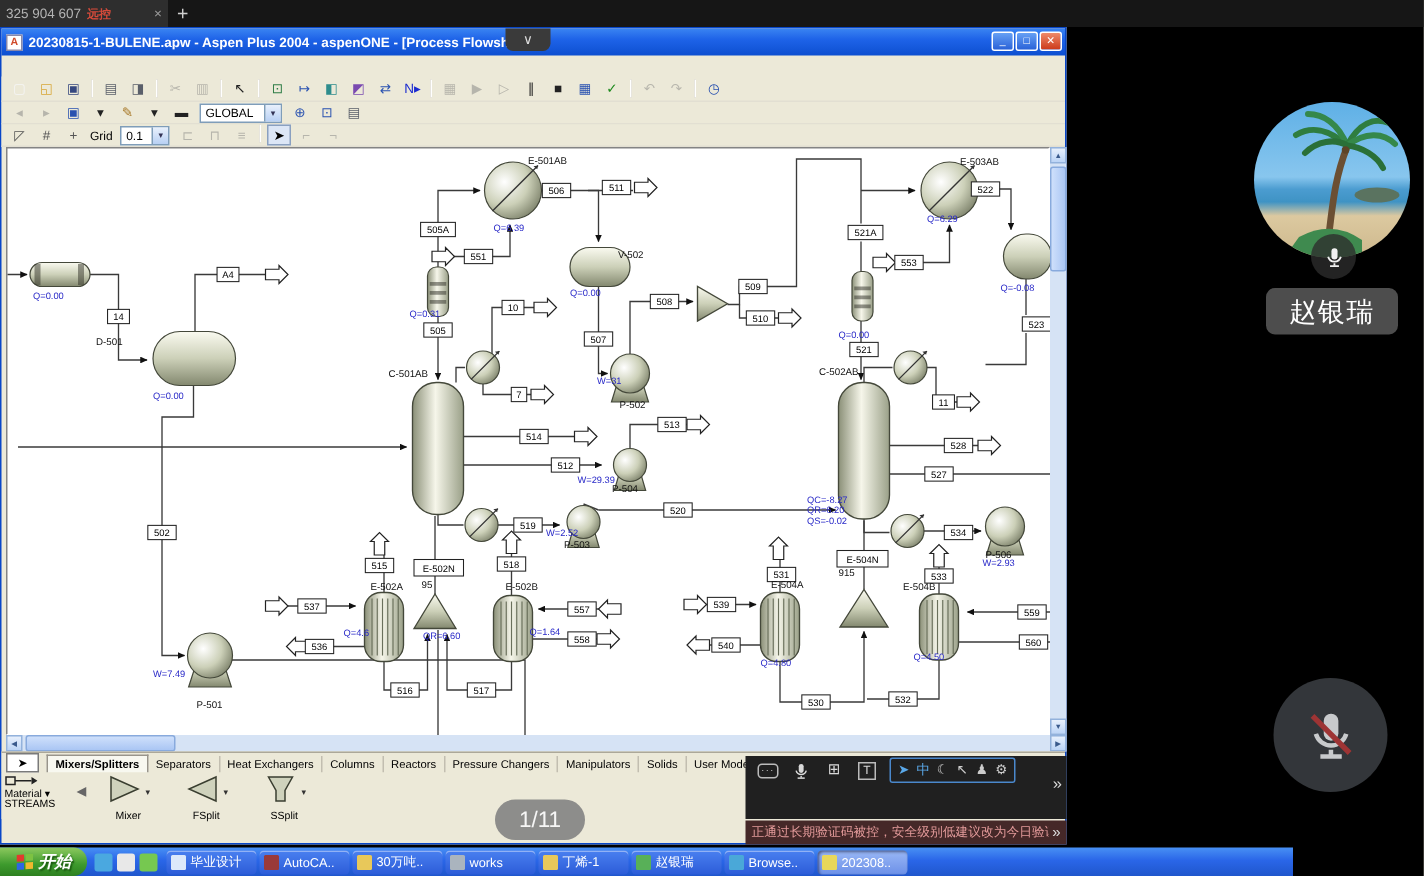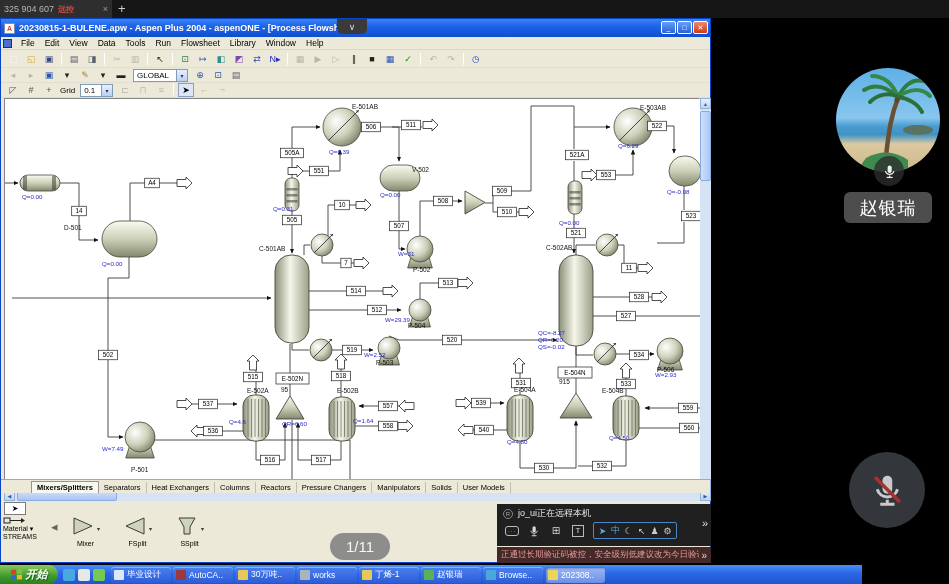--- a/index.html
+++ b/index.html
@@ -40,21 +40,21 @@
 #canvas{position:absolute;left:3px;top:79px;width:696px;height:392px;background:#fff;border:1px solid #848484;border-right-color:#fff;border-bottom-color:#fff}
 #fs{position:absolute;left:0;top:0}
 .scroll{position:absolute;background:#d6e3f5;display:flex}
 #vscroll{left:699px;top:79px;width:11px;height:392px;flex-direction:column;justify-content:space-between}
 #hscroll{left:3px;top:471px;width:707px;height:11px;justify-content:space-between}
 .sarrow{width:11px;height:11px;background:linear-gradient(180deg,#e8f0fc,#bcd4f6);border:1px solid #93b2dc;color:#3a5a8c;font-size:5px;display:flex;align-items:center;justify-content:center}
 .sthumb-v{position:absolute;left:0;top:13px;width:11px;height:70px;background:linear-gradient(90deg,#cfe0fb,#aac6f4);border:1px solid #88aadd;border-radius:2px}
 .sthumb-h{position:absolute;left:13px;top:0;width:100px;height:11px;background:linear-gradient(180deg,#cfe0fb,#aac6f4);border:1px solid #88aadd;border-radius:2px}
 
 #pointer-btn{position:absolute;left:3px;top:483px;width:22px;height:13px;background:#fff;border:1px solid #7a7a7a;font-size:8px;display:flex;align-items:center;justify-content:center;z-index:3}
-#libtabs{position:absolute;left:0;top:460px;width:709px;height:14px;background:#ece9d8;border-top:1px solid #aca899;display:flex;align-items:flex-end;padding-left:30px}
+#libtabs{position:absolute;left:0;top:482px;width:709px;height:14px;background:#ece9d8;border-top:1px solid #aca899;display:flex;align-items:flex-end;padding-left:30px}
 .lib-tab{font-size:7.5px;color:#000;padding:1px 5px;border-right:1px solid #c2beb0;white-space:nowrap}
 .lib-tab.active{font-weight:bold;background:#f8f8f0;border:1px solid #98948a;border-bottom:none}
 #palette{position:absolute;left:0;top:496px;width:709px;height:31px;background:#ece9d8;display:flex;align-items:flex-start}
 #streams-widget{width:48px;padding:1px 2px;display:flex;flex-direction:column;align-items:flex-start}
 #streams-widget .sw-l{font-size:7px;color:#000}
 #collapse-handle{font-size:13px;color:#666;margin:4px 2px 0 2px}
 .model-item{width:52px;display:flex;flex-direction:column;align-items:center;margin-top:1px}
 .model-item .mi-row{display:flex;align-items:center;gap:2px}
 .model-item .mi-dd{font-size:6px;color:#333}
 .model-item .mi-label{font-size:7px;color:#000;margin-top:0}
@@ -114,33 +114,20 @@
     <div id="titlebar">
       <span id="title-icon">A</span>
       <span id="title-text">20230815-1-BULENE.apw - Aspen Plus 2004 - aspenONE - [Process Flowsheet Wi</span>
       <span class="wbtns">
         <span class="wbtn">_</span>
         <span class="wbtn">□</span>
         <span class="wbtn close">✕</span>
       </span>
     </div>
     <div id="chevron-tab">∨</div>
-    <div id="menubar">
-        <span id="mdi-icon"></span>
-        <span class="menu-item">File</span>
-        <span class="menu-item">Edit</span>
-        <span class="menu-item">View</span>
-        <span class="menu-item">Data</span>
-        <span class="menu-item">Tools</span>
-        <span class="menu-item">Run</span>
-        <span class="menu-item">Flowsheet</span>
-        <span class="menu-item">Library</span>
-        <span class="menu-item">Window</span>
-        <span class="menu-item">Help</span>
-      </div>
     <div id="tb1" class="tbrow">
         <span class="tbicon" style="color: rgb(245, 245, 245);">▢</span>
         <span class="tbicon" style="color: rgb(216, 168, 58);">◱</span>
         <span class="tbicon" style="color: rgb(53, 71, 127);">▣</span>
         <span class="tbsep"></span>
         <span class="tbicon" style="color: rgb(90, 95, 106);">▤</span>
         <span class="tbicon" style="color: rgb(90, 95, 106);">◨</span>
         <span class="tbsep"></span>
         <span class="tbicon dis" style="color: rgb(119, 119, 119);">✂</span>
         <span class="tbicon dis" style="color: rgb(119, 119, 119);">▥</span>
@@ -722,24 +709,20 @@
             </div>
             <div class="mi-label">SSplit</div>
           </div>
         </span>
     </div>
   </div>
 
   <div id="pageind">1/11</div>
 
   <div id="remote-panel">
-    <div id="rp-row1">
-      <span class="r-ic">R</span>
-      <span class="r-txt">jo_ui正在远程本机</span>
-    </div>
     <div id="rp-row2">
         <span class="rp-i">
           <span class="boxwide">···</span>
         </span>
         <span class="rp-i">
           <svg width="12" height="12" viewBox="0 0 24 24">
             <rect x="9" y="2.5" width="6.5" height="12" rx="3.2" fill="#d8d8d8"></rect>
             <path d="M5.5 11.5 a7 7 0 0 0 13.5 0" fill="none" stroke="#d8d8d8" stroke-width="2"></path>
             <line x1="12.2" y1="18.5" x2="12.2" y2="21" stroke="#d8d8d8" stroke-width="2"></line>
             <line x1="7.5" y1="21.5" x2="17" y2="21.5" stroke="#d8d8d8" stroke-width="2"></line>

